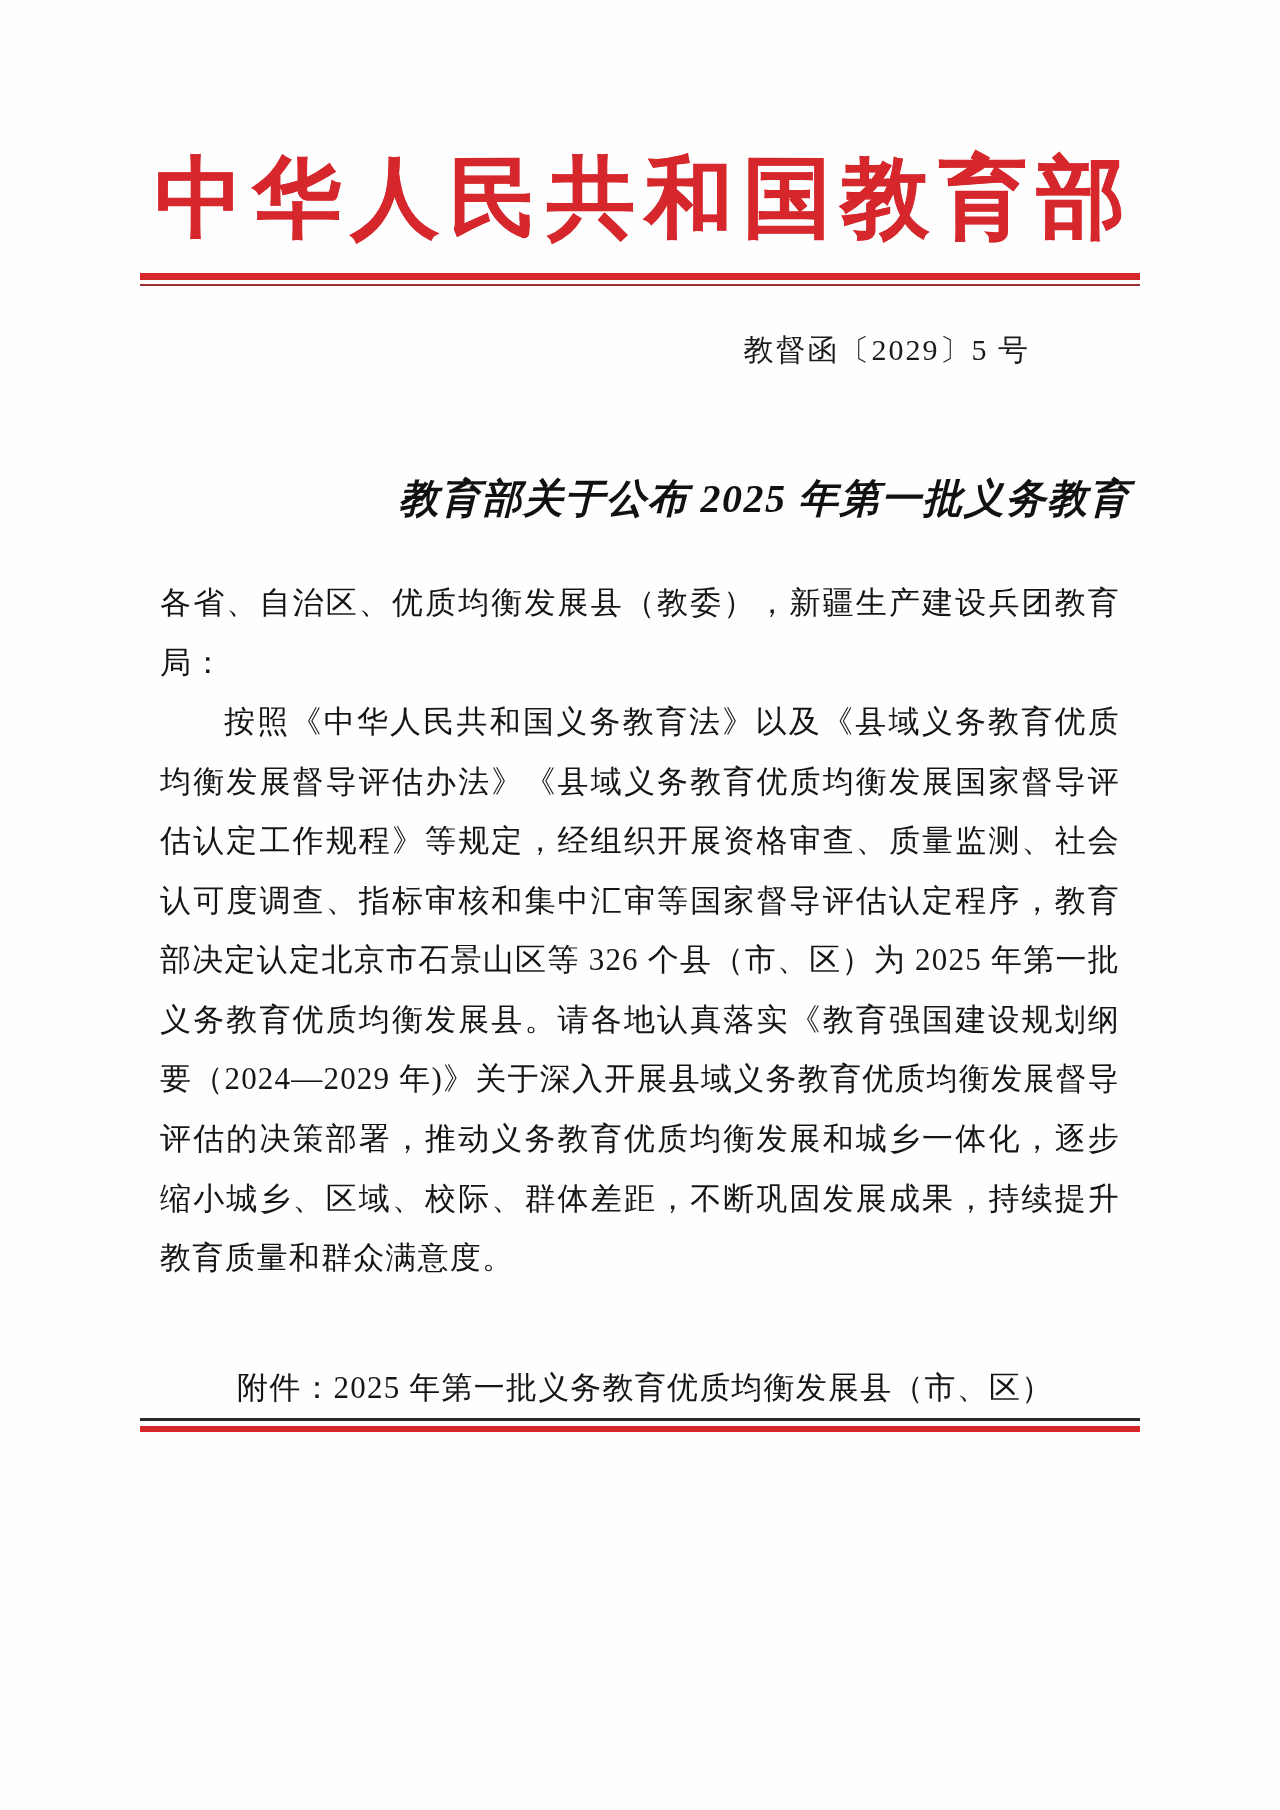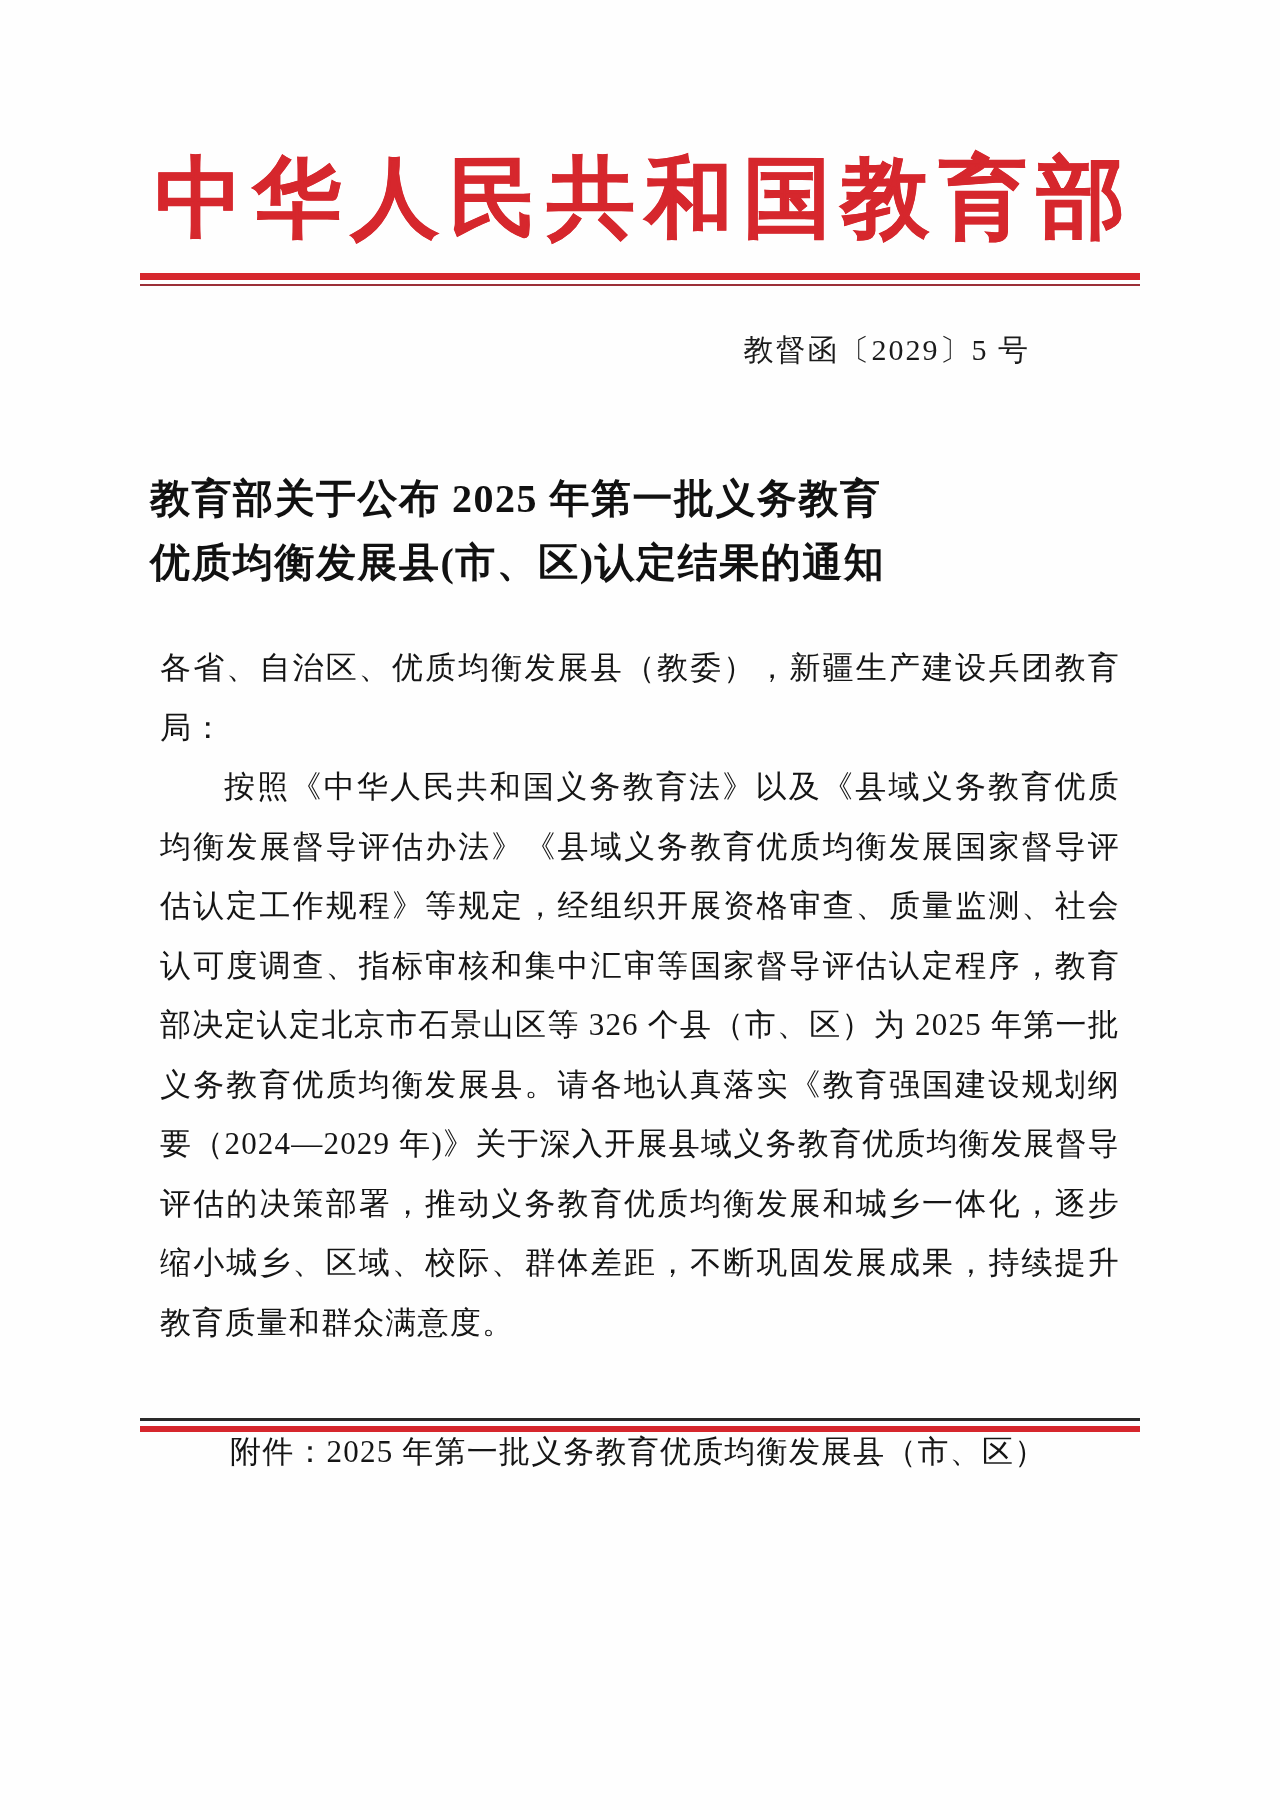--- a/index.html
+++ b/index.html
@@ -76,21 +76,22 @@
     color: #1b1b1b;
     font-family: "Liberation Serif", "DejaVu Serif", serif;
     white-space: nowrap;
   }
 
   
   .doc-title {
     width: 980px;
     margin: 0 auto;
     padding-top: 96px;
-    text-align: left;
+    text-align: right;
+    font-style: italic;
   }
   .doc-title-line {
     font-weight: bold;
     font-size: 40px;
     line-height: 1.62;
     letter-spacing: 1.5px;
     color: #111111;
     white-space: nowrap;
   }
 
@@ -110,21 +111,21 @@
     margin: 0;
   }
   .para.indent {
     text-indent: 64px;
   }
   .attach {
     font-size: 31px;
     line-height: 1.92;
     letter-spacing: 1.2px;
     color: #151515;
-    margin: 8px;
+    margin: 15px;
     padding-left: 62px;
     text-indent: 0;
   }
   .attach-cont {
     padding-left: 126px;
   }
   .attach-block {
     margin-top: 70px;
   }
 
@@ -166,21 +167,20 @@
     <div class="rule-gap"></div>
     <div class="rule-thin"></div>
   </div>
 
   <div class="docnum-wrap">
     <span class="docnum">教督函〔2029〕5 号</span>
   </div>
 
   <div class="doc-title">
     <div class="doc-title-line">教育部关于公布 2025 年第一批义务教育</div>
-    <div class="doc-title-line">优质均衡发展县(市、区)认定结果的通知</div>
   </div>
 
   <div class="body-wrap">
     <p class="para">各省、自治区、优质均衡发展县（教委），新疆生产建设兵团教育局：</p>
 
     <p class="para indent">按照《中华人民共和国义务教育法》以及《县域义务教育优质均衡发展督导评估办法》《县域义务教育优质均衡发展国家督导评估认定工作规程》等规定，经组织开展资格审查、质量监测、社会认可度调查、指标审核和集中汇审等国家督导评估认定程序，教育部决定认定北京市石景山区等 326 个县（市、区）为 2025 年第一批义务教育优质均衡发展县。请各地认真落实《教育强国建设规划纲要（2024—2029 年)》关于深入开展县域义务教育优质均衡发展督导评估的决策部署，推动义务教育优质均衡发展和城乡一体化，逐步缩小城乡、区域、校际、群体差距，不断巩固发展成果，持续提升教育质量和群众满意度。</p>
 
     <div class="attach-block">
       <p class="attach">附件：2025 年第一批义务教育优质均衡发展县（市、区）</p>
     </div>

